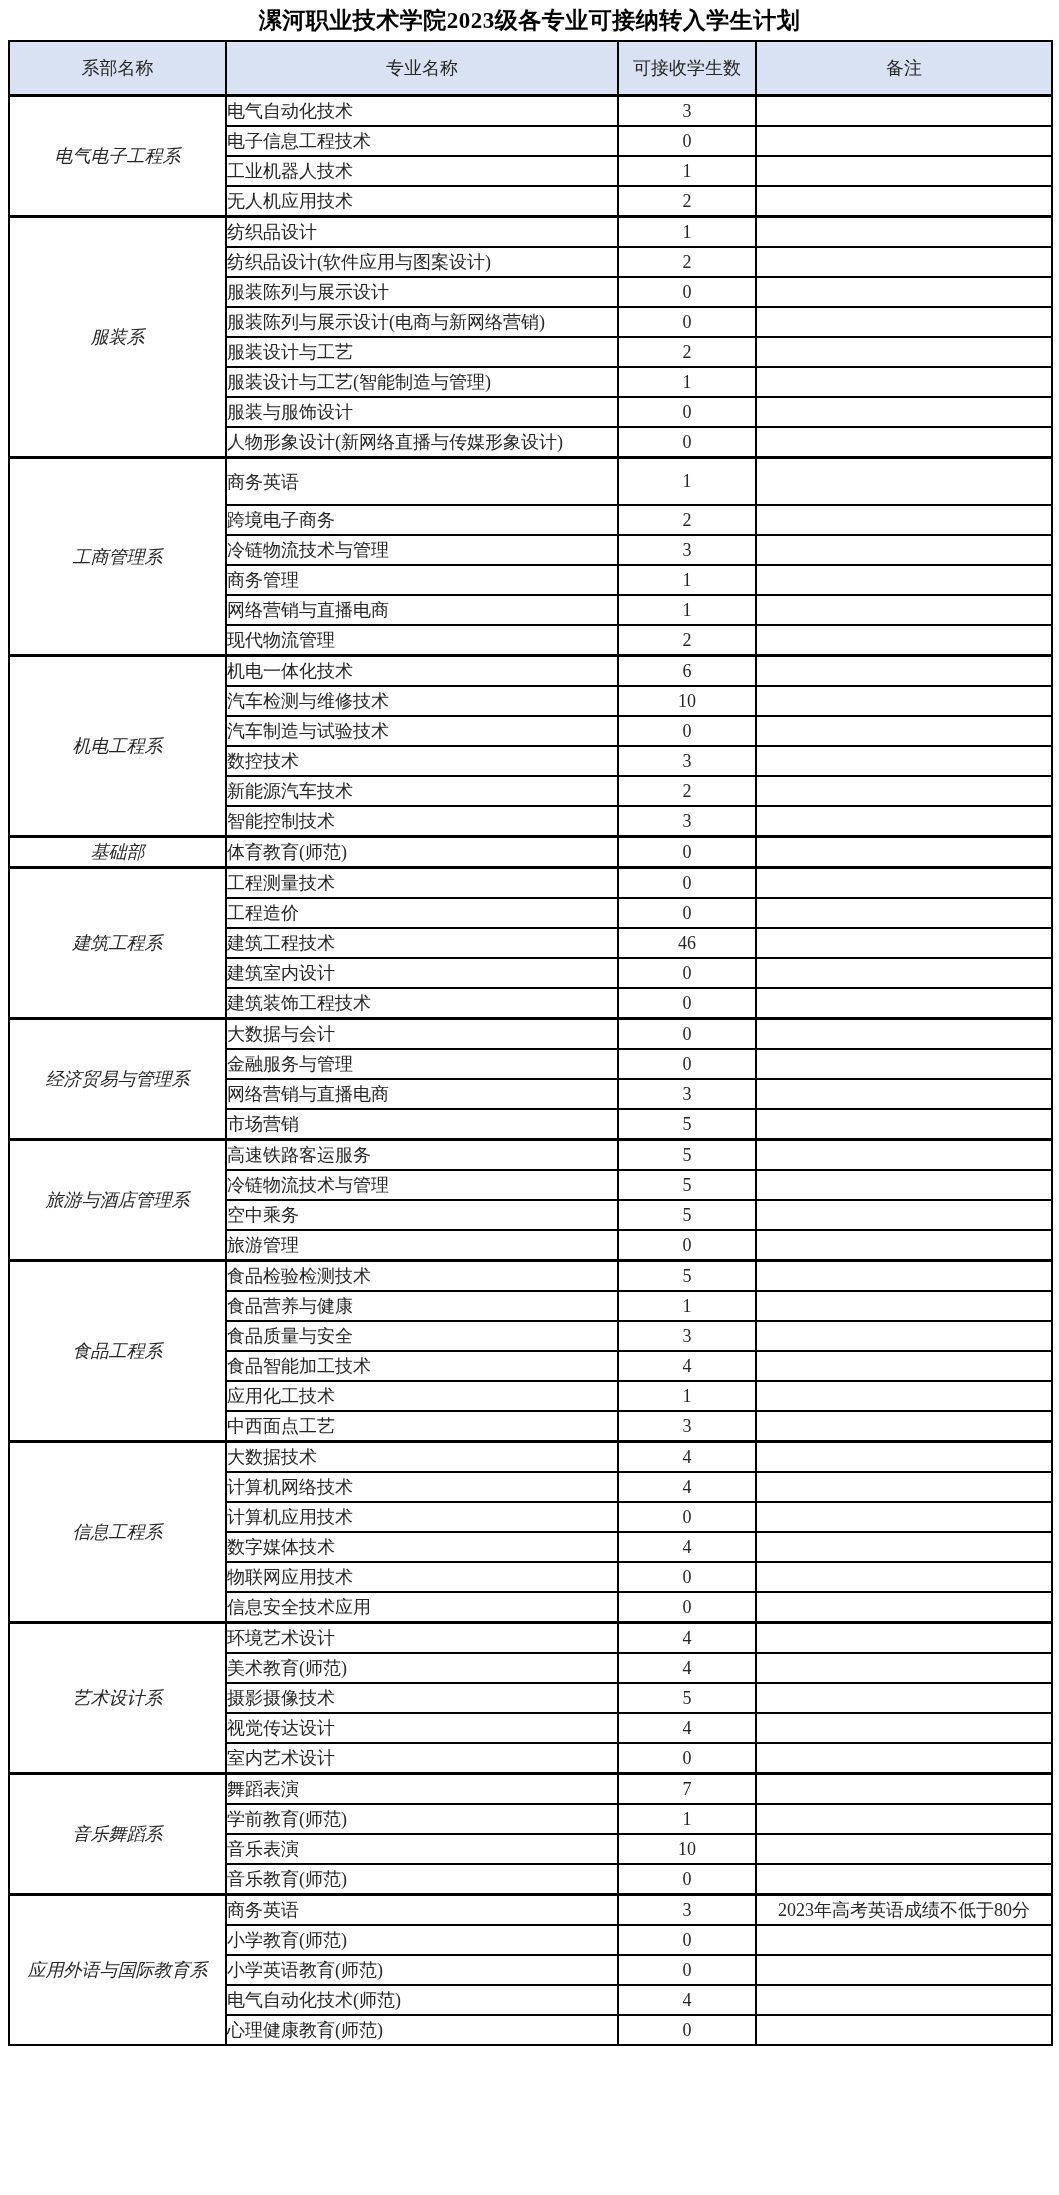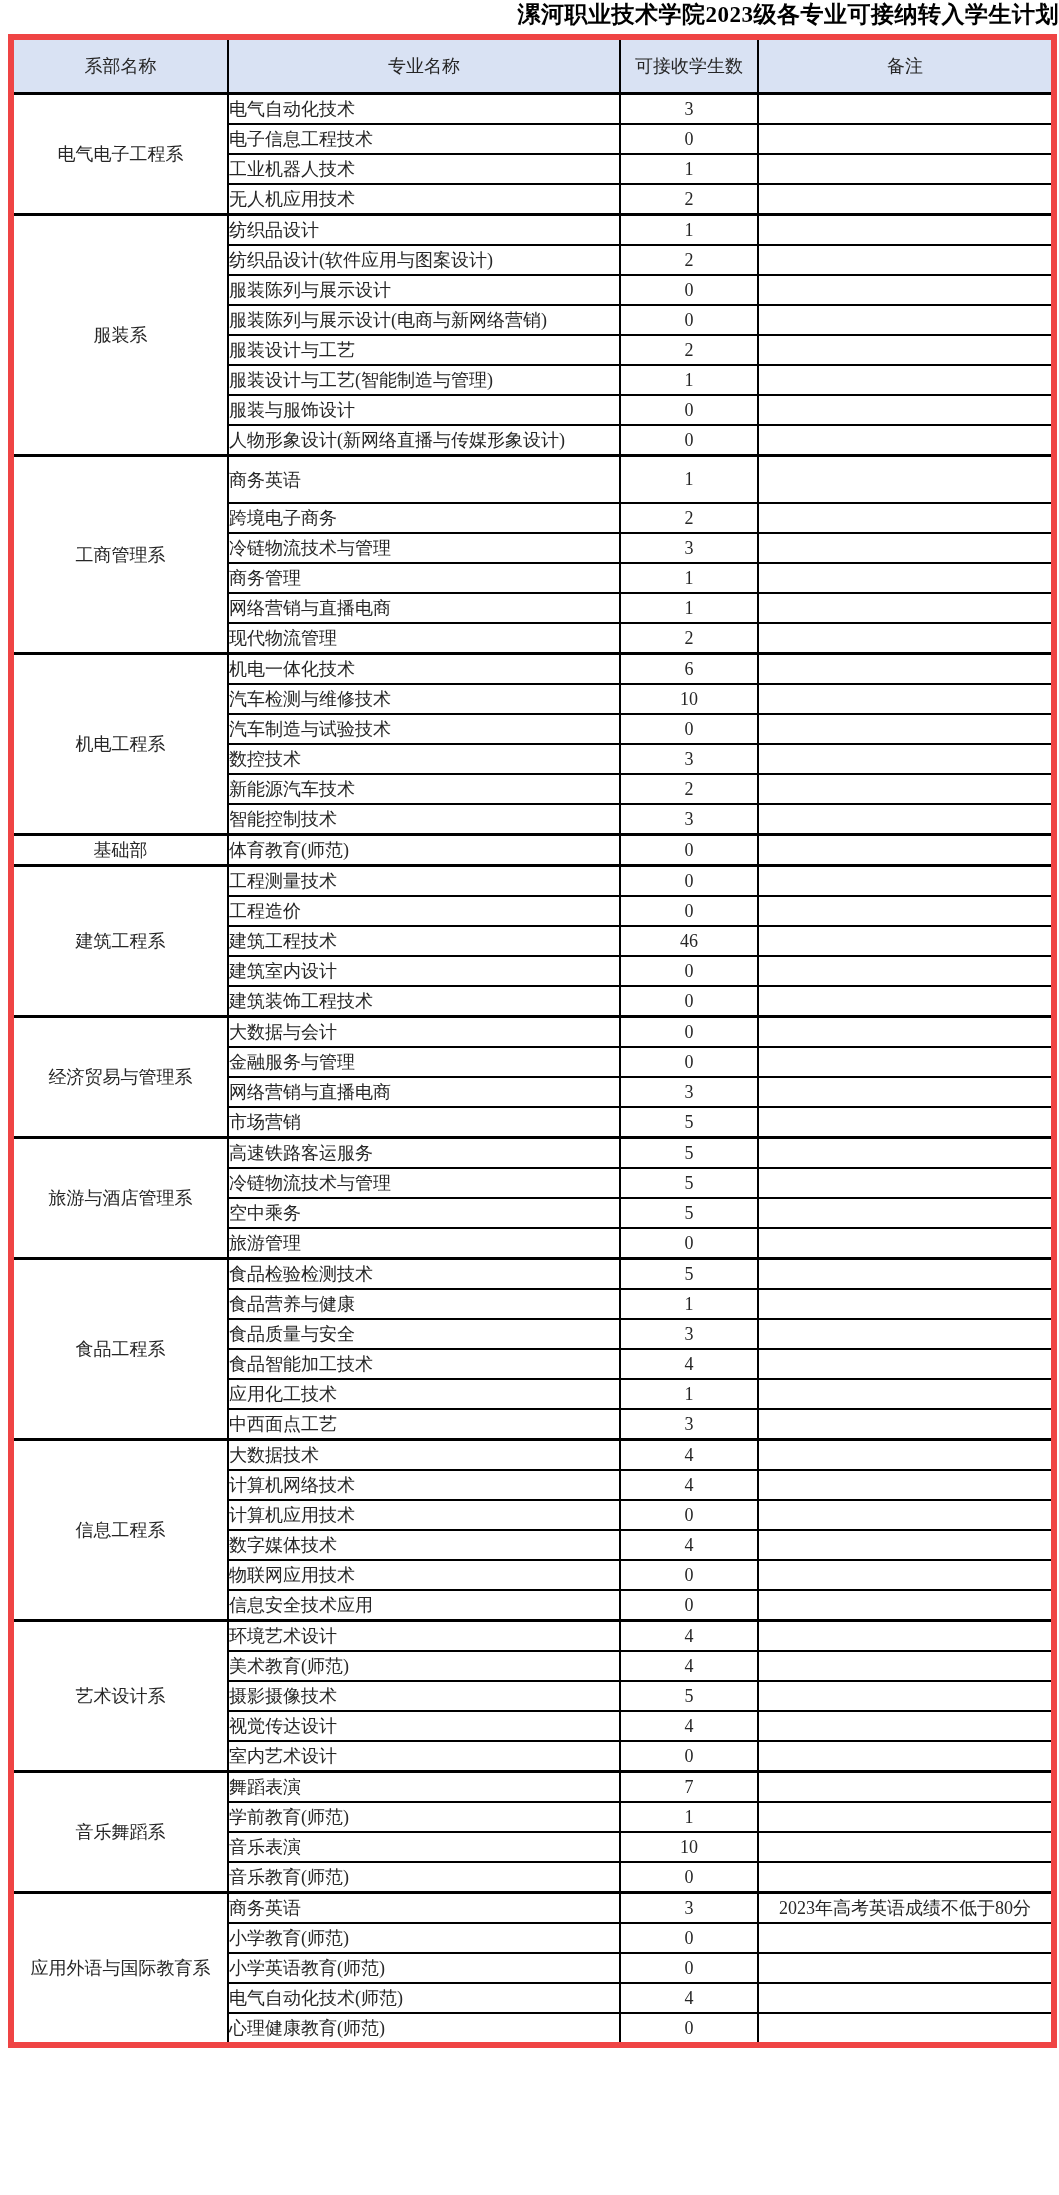--- a/index.html
+++ b/index.html
@@ -9,34 +9,35 @@
   }
   body {
     width: 1059px;
     height: 2195px;
     font-family: "Liberation Serif", "DejaVu Serif", serif;
     color: #262626;
     position: relative;
   }
   .page-title {
     width: 1059px;
-    text-align: right;
+    text-align: center;
     font-size: 23px;
     font-weight: bold;
     color: #000000;
+    padding-top: 6px;
     line-height: 30px;
     letter-spacing: 0.5px;
   }
   table.plan {
     border-collapse: collapse;
     table-layout: fixed;
     margin-left: 8px;
     margin-top: 4px;
     width: 1043px;
-    border: 6px solid #ef4444;
+    border: 2px solid #ef4444;
   }
   table.plan th,
   table.plan td {
     border: 2px solid #000000;
     font-size: 18px;
     font-weight: normal;
     padding: 0;
     overflow: hidden;
     white-space: nowrap;
   }
@@ -48,21 +49,21 @@
   table.plan td {
     height: 28px;
     background: #ffffff;
   }
   tr.sect-start td {
     border-top: 3px solid #000000;
   }
   tr.tall td {
     height: 45px;
   }
-  td.dept  { text-align: center; }
+  td.dept  { text-align: center; font-style: italic; }
   td.major { text-align: left; padding-left: 9px; }
   td.count { text-align: center; }
   td.note  { text-align: center; }
 </style>
 </head>
 <body>
 
 <div class="page-title">漯河职业技术学院2023级各专业可接纳转入学生计划</div>
 
 <table class="plan">

